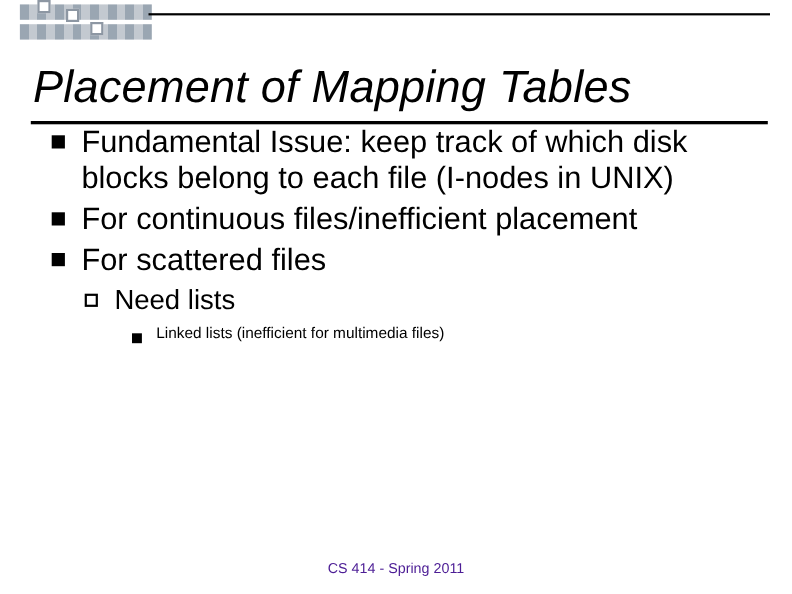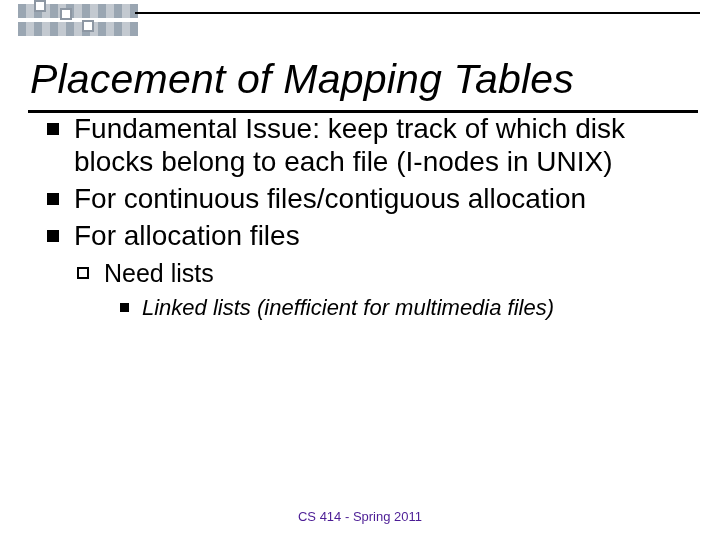--- a/index.html
+++ b/index.html
@@ -117,24 +117,23 @@
     width: 12px;
     height: 12px;
     border: 2px solid #000;
     box-sizing: border-box;
     background: #fff;
   }
   .lvl3 { margin-top: 4px; margin-left: 14px; }
   .lvl3 > li {
     position: relative;
     padding-left: 24px;
-    font-size: 22px;
+    font-size: 14px;
     line-height: 1.35;
     margin-bottom: 2px;
-    font-style: italic;
   }
   .lvl3 > li::before {
     content: "";
     position: absolute;
     left: 2px;
     top: 10px;
     width: 9px;
     height: 9px;
     background: #000;
   }
@@ -163,24 +162,24 @@
   </div>
   <div class="thinrule"></div>
 
   <div class="title">Placement of Mapping Tables</div>
   <div class="rule"></div>
 
   <div class="body">
     <ul class="lvl1">
       <li>Fundamental Issue: keep track of which disk blocks belong to each file (I-nodes in UNIX)</li>
       <li>
-        <span>For continuous files/contiguous allocation</span>
+        <span>For continuous files/inefficient placement</span>
       </li>
       <li>
-        <span>For allocation files</span>
+        <span>For scattered files</span>
         <ul class="lvl2">
           <li>
             <span>Need lists</span>
             <ul class="lvl3">
               <li>Linked lists (inefficient for multimedia files)</li>
             </ul>
           </li>
         </ul>
       </li>
     </ul>

